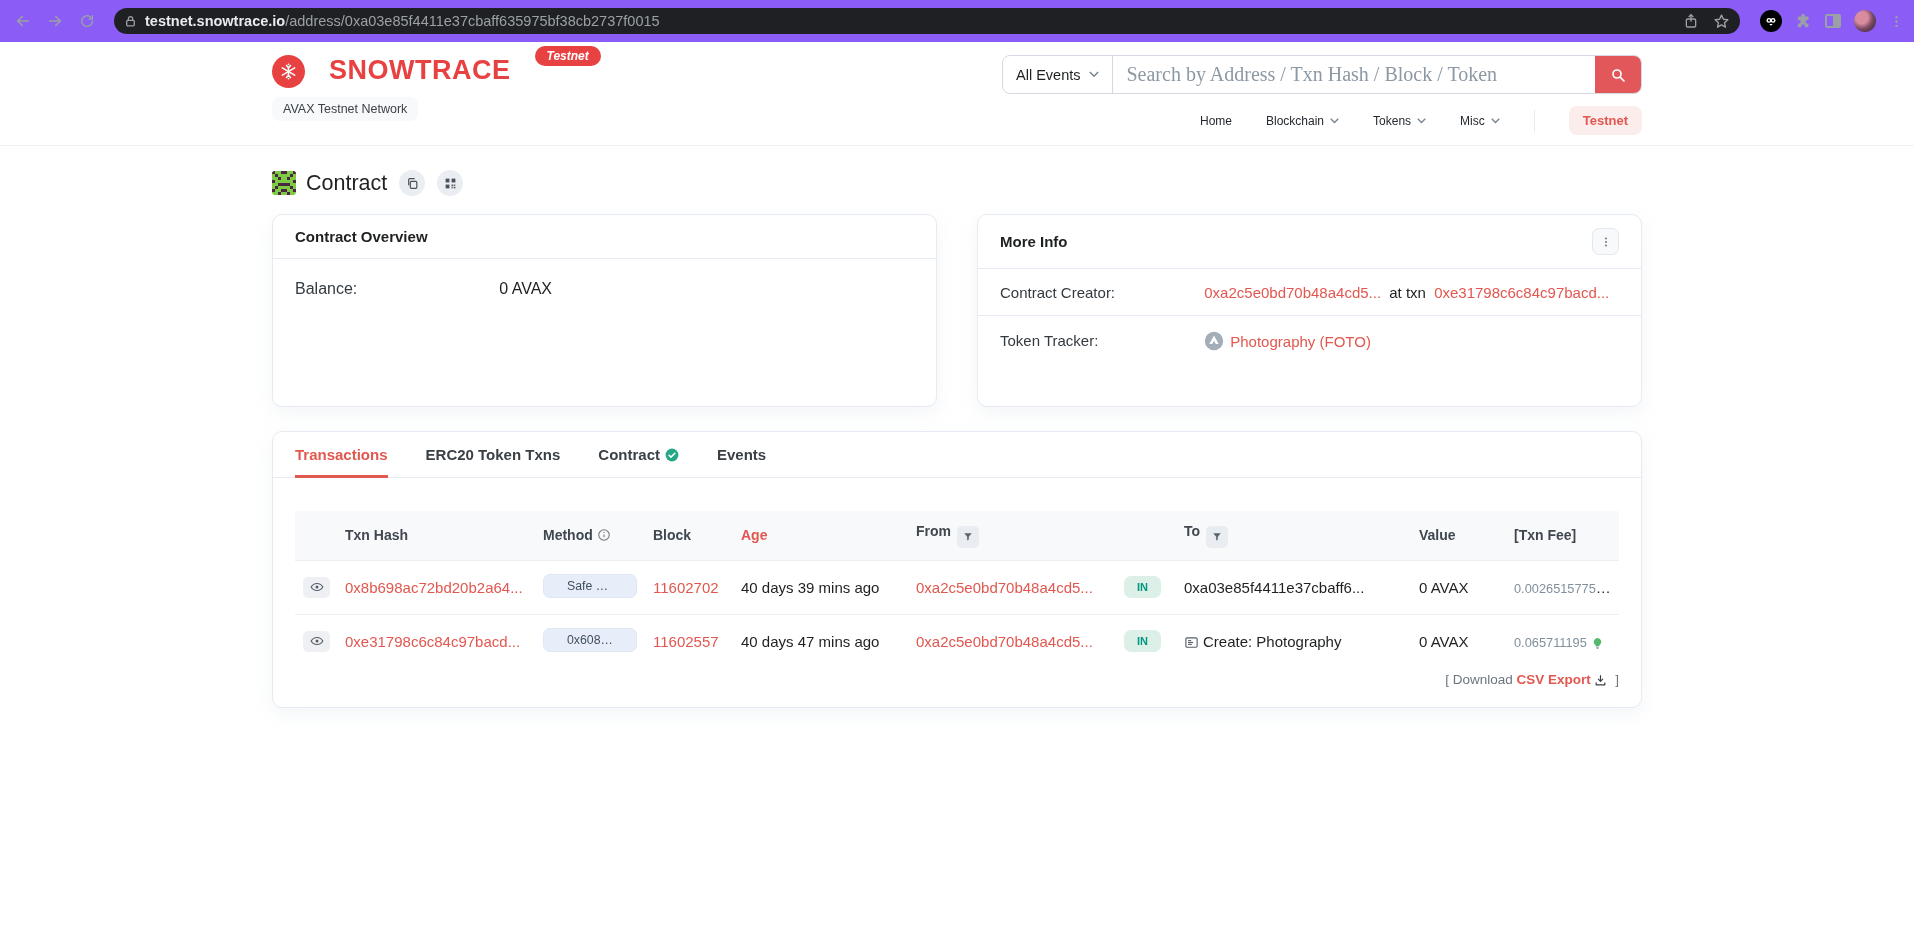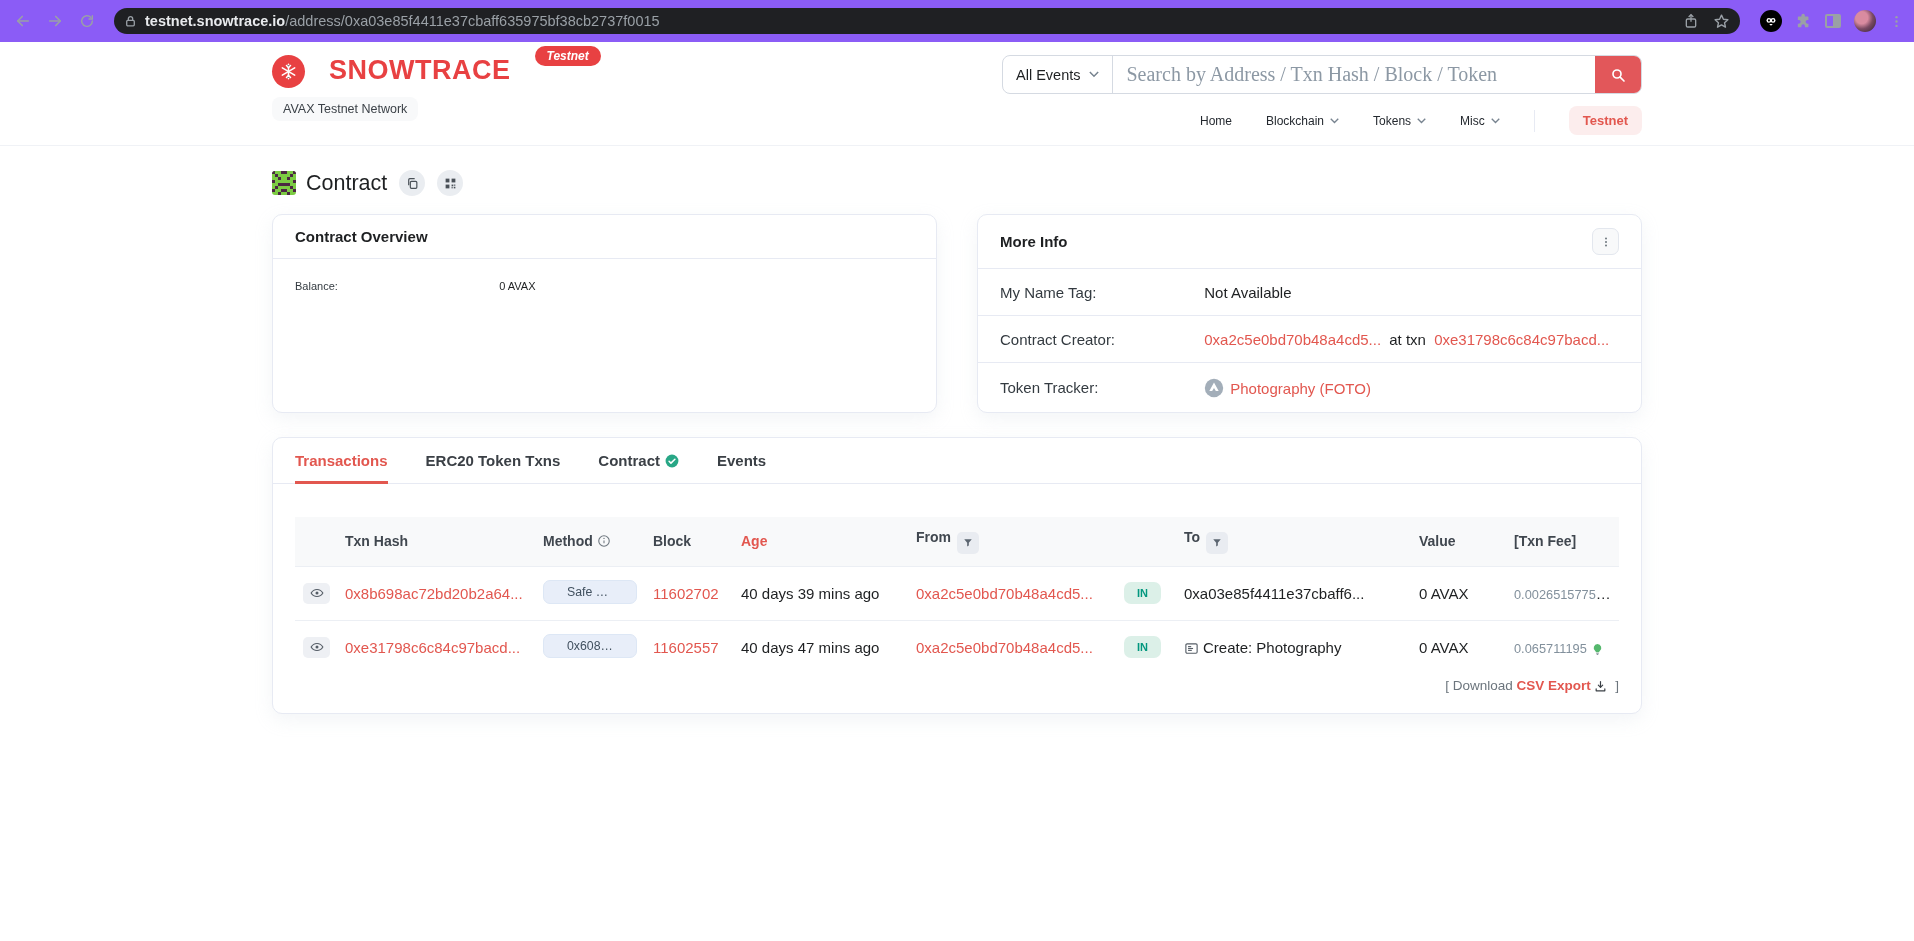--- a/index.html
+++ b/index.html
@@ -62,21 +62,21 @@
   .cards-row{display:flex;gap:40px;margin-top:18px}
   .card{background:#fff;border:1px solid var(--border);border-radius:10px;
         box-shadow:0 6px 18px rgba(189,197,209,.18)}
   .card-half{flex:1;min-height:193px}
   .card-header{display:flex;align-items:center;justify-content:space-between;
                padding:13px 22px;border-bottom:1px solid var(--border)}
   .card-title{font-size:15px;font-weight:700;color:#1e2022}
   .kebab-btn{width:27px;height:27px;border-radius:7px;background:#f8f9fa;border:1px solid #e3e7ee;
              display:flex;align-items:center;justify-content:center;cursor:pointer}
   .overview-body{padding:21px 22px}
-  .info-row{display:flex;align-items:center;font-size:11px}
+  .info-row{display:flex;align-items:center;font-size:16px}
   .info-label{width:33%;color:#333a40;flex:0 0 auto}
   .mi-row{display:flex;align-items:center;font-size:15px;padding:14.5px 22px;border-bottom:1px solid var(--border)}
   .mi-row:last-child{border-bottom:none}
   .mi-label{width:33%;color:#333a40;flex:0 0 auto}
   a.red-link{color:var(--link);text-decoration:none;cursor:pointer}
   .token-logo{width:20px;height:20px;margin-right:6px;vertical-align:-4px}
 
   
   .txns-card{margin-top:24px;margin-bottom:40px}
   .tabs-row{display:flex;align-items:center;gap:38px;padding:0 22px;border-bottom:1px solid var(--border);height:46px}
@@ -303,24 +303,20 @@
     <section class="card card-half">
       <div class="card-header">
         <span class="card-title">More Info</span>
         <button class="kebab-btn">
           <svg width="12" height="12" viewBox="0 0 24 24" fill="#6c757d">
               <circle cx="12" cy="5" r="2"></circle>
               <circle cx="12" cy="12" r="2"></circle>
               <circle cx="12" cy="19" r="2"></circle>
             </svg>
         </button>
-      </div>
-      <div class="mi-row">
-        <span class="mi-label">My Name Tag:</span>
-        <span>Not Available</span>
       </div>
       <div class="mi-row">
         <span class="mi-label">Contract Creator:</span>
         <span>
           <a class="red-link">0xa2c5e0bd70b48a4cd5...</a>
           <span style="margin:0 4px">at txn</span>
           <a class="red-link">0xe31798c6c84c97bacd...</a>
         </span>
       </div>
       <div class="mi-row">

